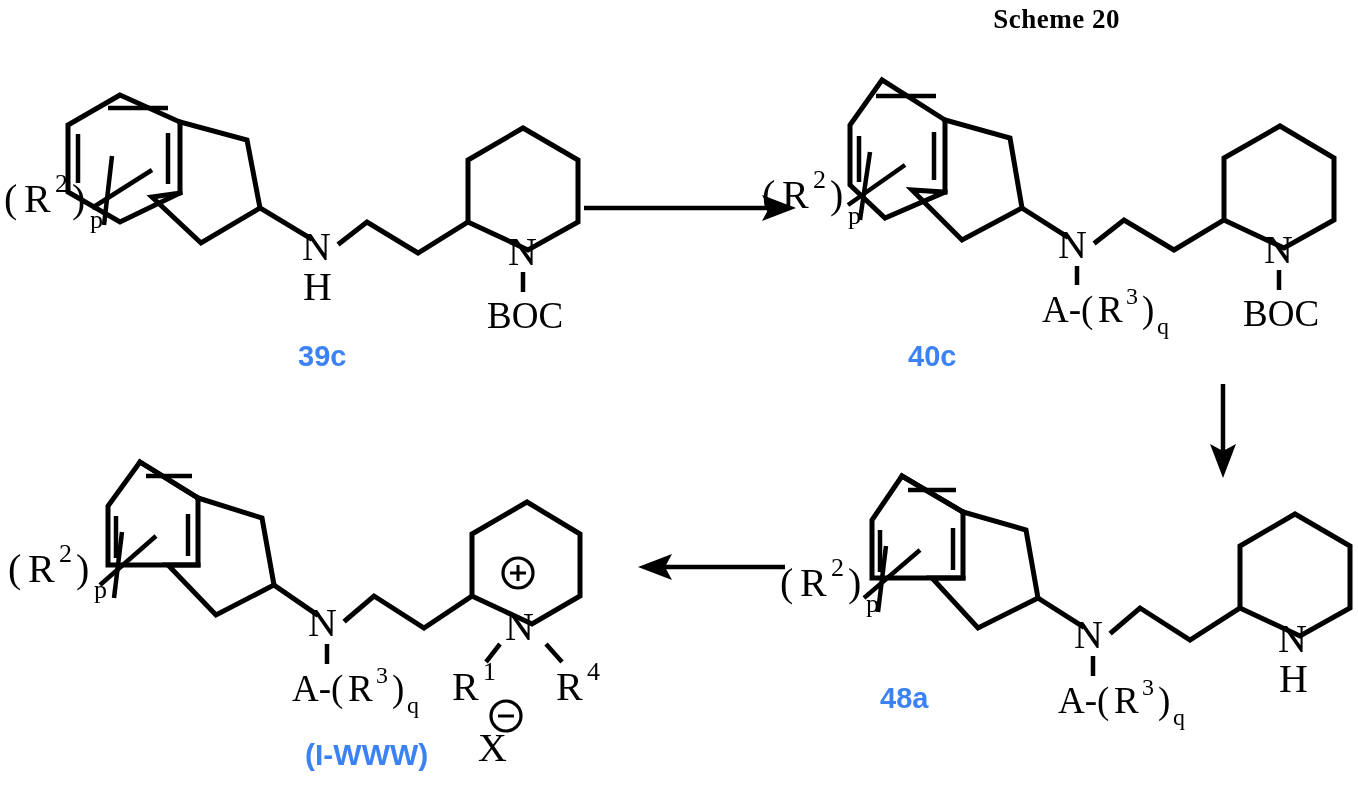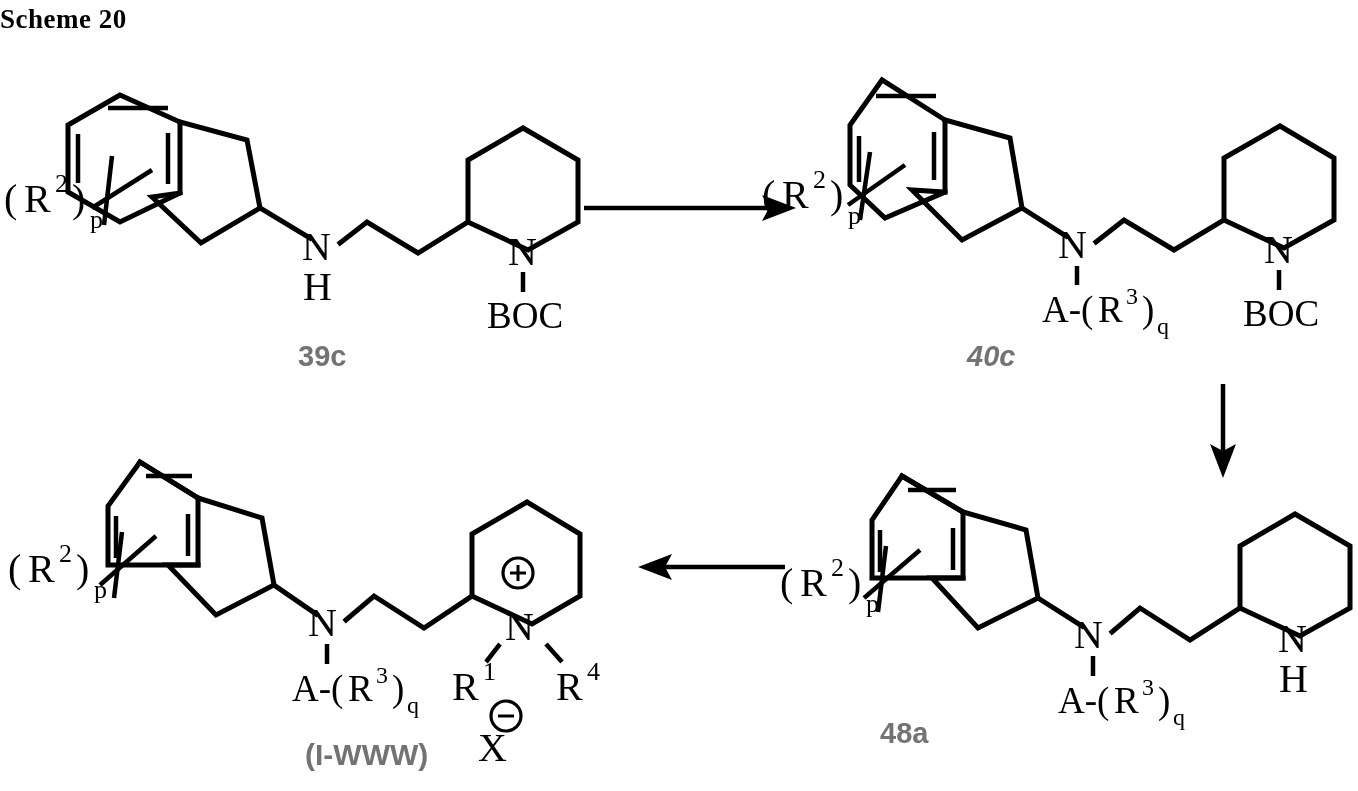--- a/index.html
+++ b/index.html
@@ -18,21 +18,21 @@
     position: absolute;
     left: 0; top: 0;
     width: 1358px;
     height: 791px;
   }
   .scheme-title {
     position: absolute;
     left: 0;
     top: 4px;
     width: 1120px;
-    text-align: left;
+    text-align: right;
     font-family: "Liberation Serif", serif;
     font-weight: bold;
     font-size: 27px;
     letter-spacing: 0.5px;
     color: #000;
   }
   svg.struct {
     position: absolute;
     overflow: visible;
   }
@@ -50,21 +50,21 @@
     font-size: 37px;
   }
   .grp-sub {
     font-size: 24px;
   }
   .cmpd-label {
     position: absolute;
     font-family: "Liberation Sans", sans-serif;
     font-weight: bold;
     font-size: 29px;
-    color: #737373;
+    color: #3b82f6;
     white-space: nowrap;
   }
   .bond {
     stroke: #000;
     stroke-width: 5;
     fill: none;
     stroke-linecap: square;
   }
   .bond-thin {
     stroke: #000;
@@ -193,21 +193,21 @@
       <path class="bond" d="M 336,182 L 364,160 L 414,190 L 464,160"></path>
     </g>
     <g>
       <path class="bond" d="M 464,160 L 464,98 L 520,66 L 574,98 L 574,160 L 524,188 L 464,160"></path>
     </g>
     <text class="atom" x="504" y="203">N</text>
     <path class="bond-thin" d="M 519,210 L 519,230"></path>
     <text class="grp" x="483" y="266">BOC</text>
   </svg>
 
-  <div class="cmpd-label" style="left:967px; top:340px;font-style:italic;">40c</div>
+  <div class="cmpd-label" style="left:908px; top:340px;">40c</div>
 
   <svg class="struct" style="left:1198px; top:382px;" width="50" height="100" viewBox="0 0 50 100">
     <path class="arrow-line" d="M 25,2 L 25,72"></path>
     <path class="arrow-head" d="M 25,96 L 12,62 L 25,69 L 38,62 Z"></path>
   </svg>
 
   <svg class="struct" style="left:760px; top:450px;" width="600" height="290" viewBox="0 0 600 290">
     <g>
       <path class="bond" d="M 142,26 L 112,70 L 112,128 L 145,128 L 203,128 L 203,62 Z"></path>
       <path class="bond" d="M 142,26 L 203,62"></path>
@@ -244,21 +244,21 @@
     </g>
     <g>
       <path class="bond" d="M 480,158 L 480,96 L 535,64 L 590,96 L 590,158 L 540,186 L 480,158"></path>
     </g>
     <g>
       <text class="atom" x="518" y="202">N</text>
       <text class="atom" x="519" y="242">H</text>
     </g>
   </svg>
 
-  <div class="cmpd-label" style="left:880px; top:717px;">48a</div>
+  <div class="cmpd-label" style="left:880px; top:682px;">48a</div>
 
   <svg class="struct" style="left:635px; top:548px;" width="160" height="40" viewBox="0 0 160 40">
     <path class="arrow-line" d="M 150,19 L 28,19"></path>
     <path class="arrow-head" d="M 3,19 L 37,6 L 30,19 L 37,32 Z"></path>
   </svg>
 
   <svg class="struct" style="left:0px; top:440px;" width="660" height="340" viewBox="0 0 660 340">
     <g>
       <path class="bond" d="M 140,22 L 108,66 L 108,125 L 140,125 L 198,125 L 198,58 Z"></path>
       <path class="bond" d="M 140,22 L 198,58"></path>

